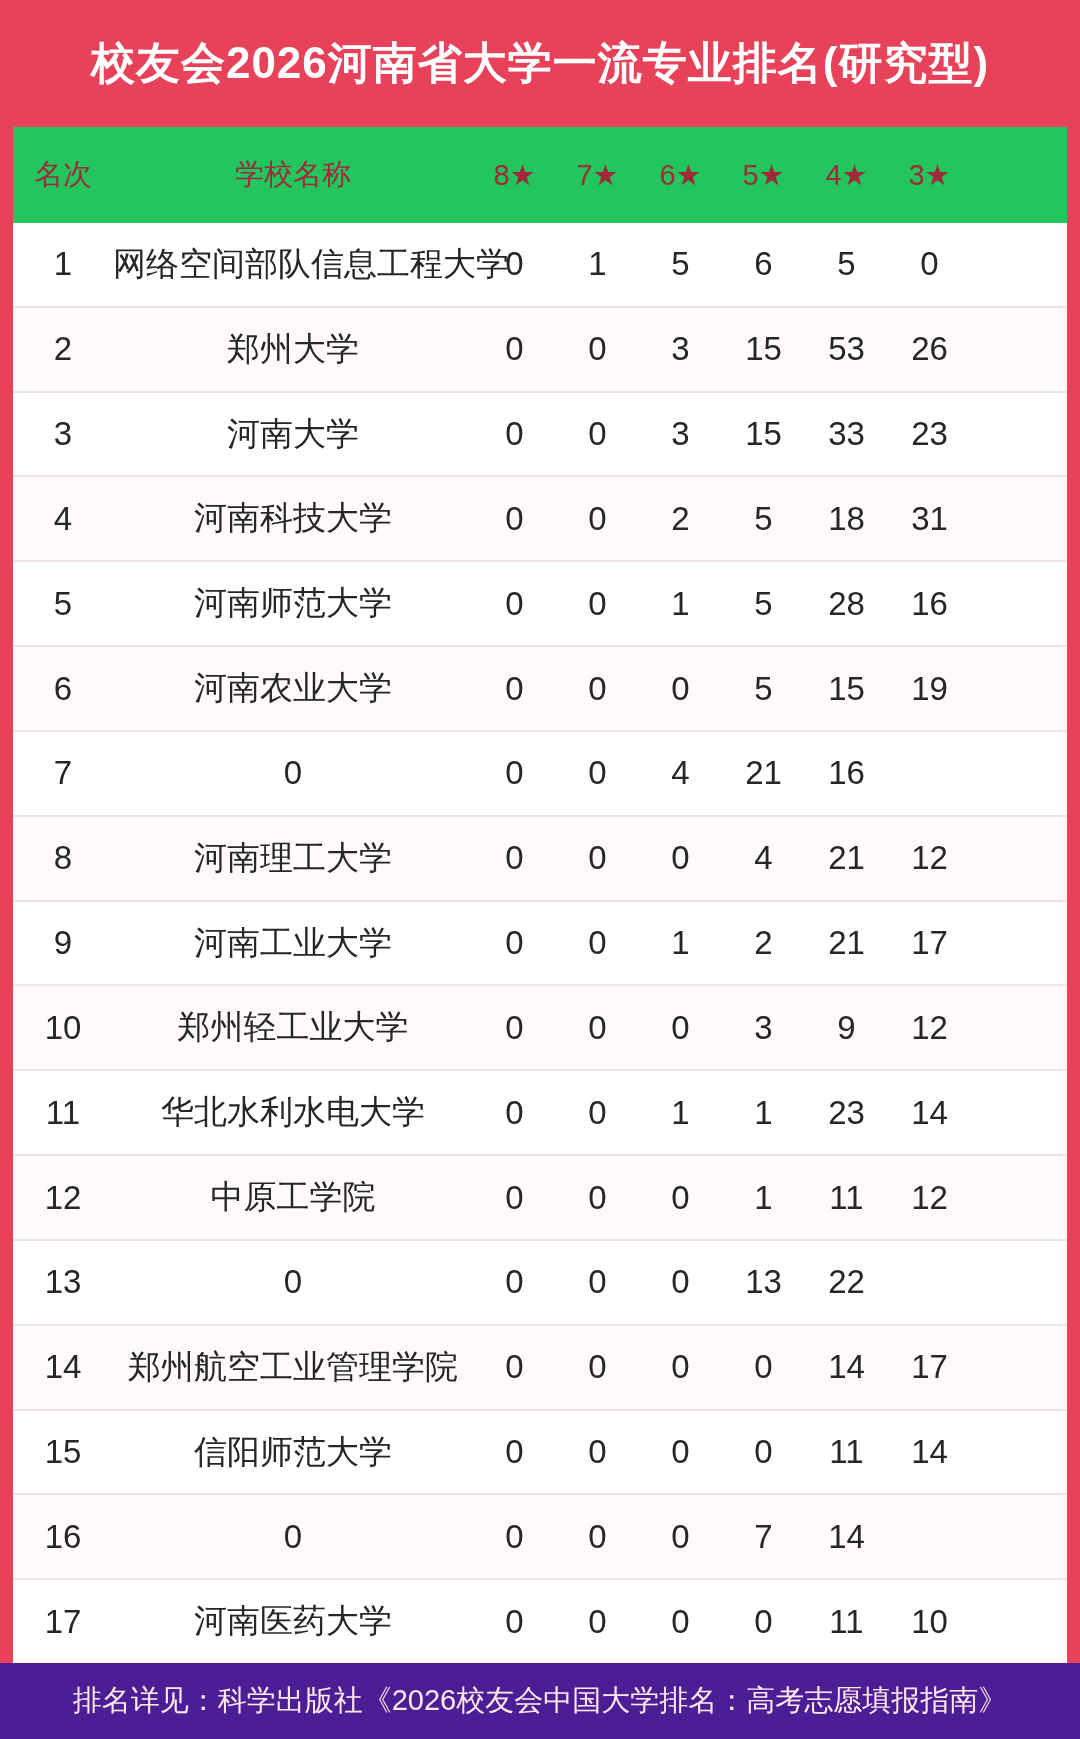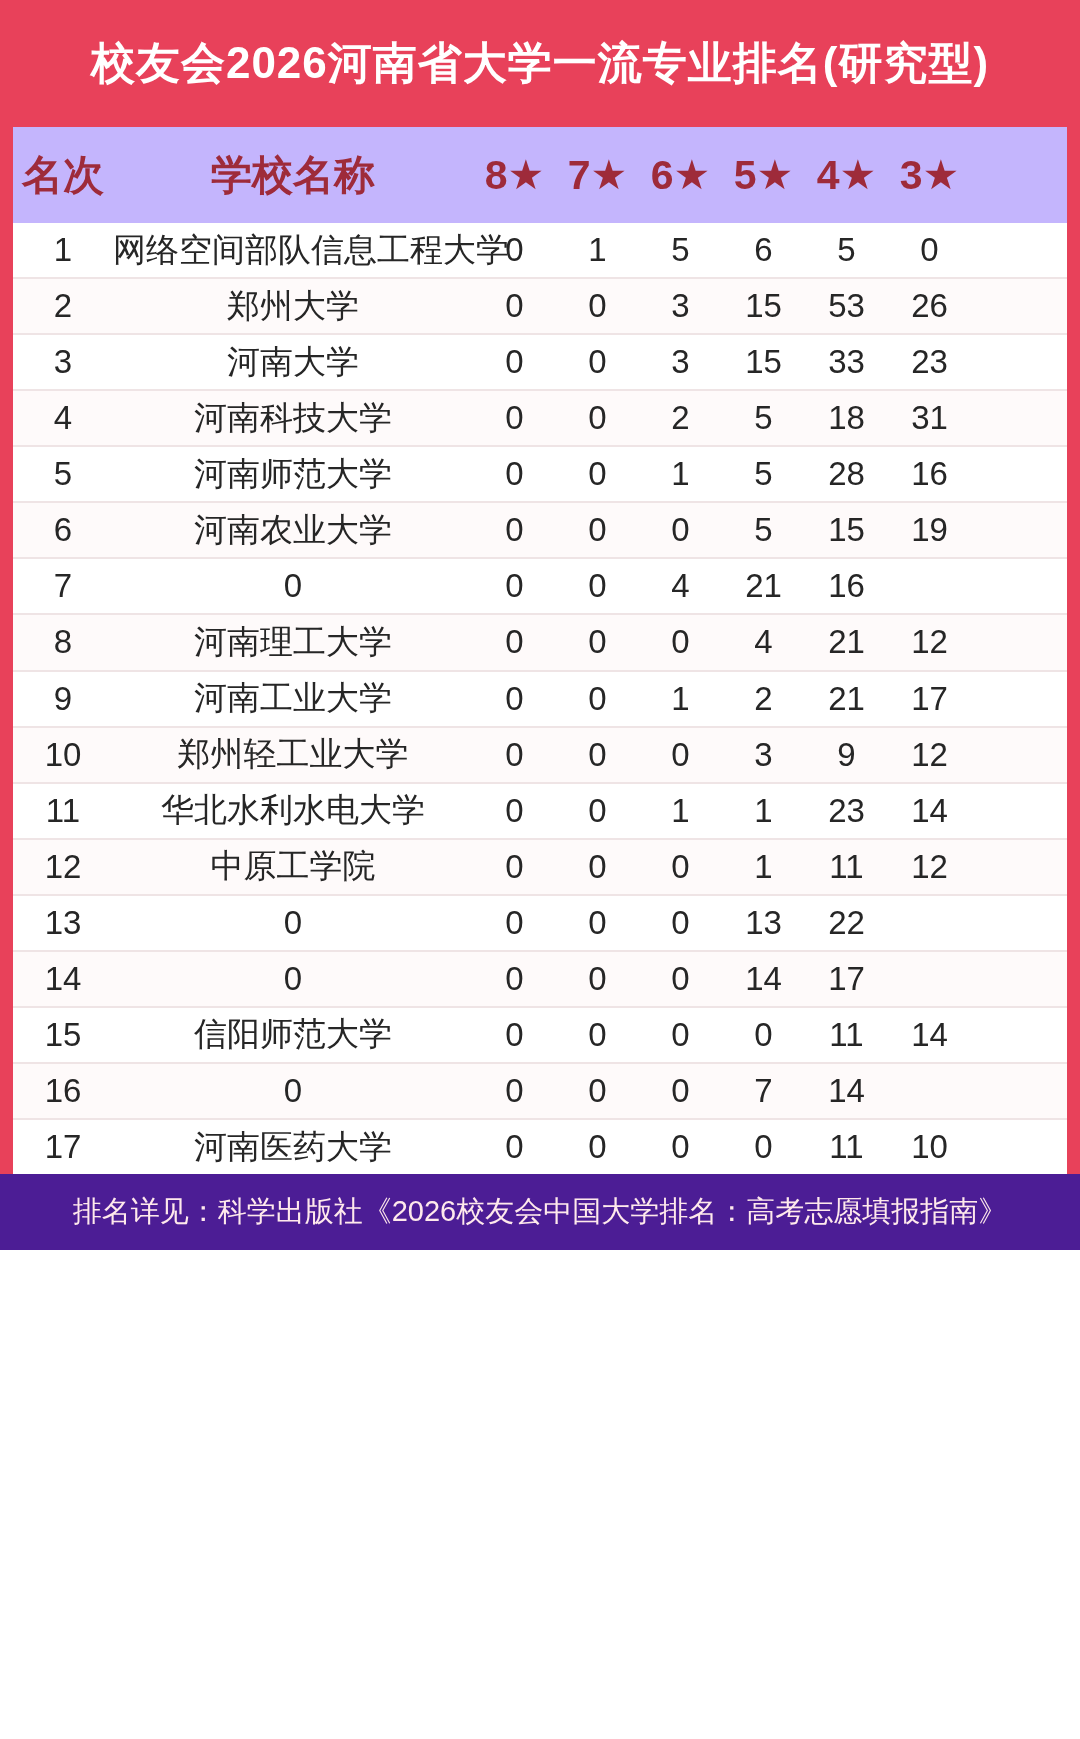--- a/index.html
+++ b/index.html
@@ -3,21 +3,21 @@
 <meta charset="utf-8">
 <style>
   html, body {
     margin: 0;
     padding: 0;
     background: #ffffff;
     font-family: "Liberation Sans", "DejaVu Sans", sans-serif;
   }
   .frame {
     width: 1080px;
-    height: 1250px;
+    height: 1739px;
     background: #e8415a;
     display: flex;
     flex-direction: column;
     box-sizing: border-box;
     overflow: hidden;
   }
   .title-band {
     flex: 0 0 127px;
     display: flex;
     align-items: center;
@@ -31,27 +31,27 @@
   .content {
     flex: 1 1 auto;
     margin: 0 13px;
     background: #ffffff;
     display: flex;
     flex-direction: column;
     overflow: hidden;
   }
   .thead {
     flex: 0 0 96px;
-    background: #c4b5fd;
+    background: #22c55e;
     display: grid;
     grid-template-columns: 100px 360px repeat(6, 83px);
     align-items: center;
     color: #9e2b3a;
-    font-weight: bold;
-    font-size: 41px;
+    font-weight: normal;
+    font-size: 29px;
   }
   .cell {
     text-align: center;
     white-space: nowrap;
   }
   .tbody {
     flex: 1 1 auto;
     display: flex;
     flex-direction: column;
   }
@@ -226,20 +226,21 @@
           <div class="cell">13</div>
           <div class="cell">0</div>
           <div class="cell">0</div>
           <div class="cell">0</div>
           <div class="cell">0</div>
           <div class="cell">13</div>
           <div class="cell">22</div>
         </div>
         <div class="row">
           <div class="cell">14</div>
+          <div class="cell">郑州航空工业管理学院</div>
           <div class="cell">0</div>
           <div class="cell">0</div>
           <div class="cell">0</div>
           <div class="cell">0</div>
           <div class="cell">14</div>
           <div class="cell">17</div>
         </div>
         <div class="row">
           <div class="cell">15</div>
           <div class="cell">信阳师范大学</div>

